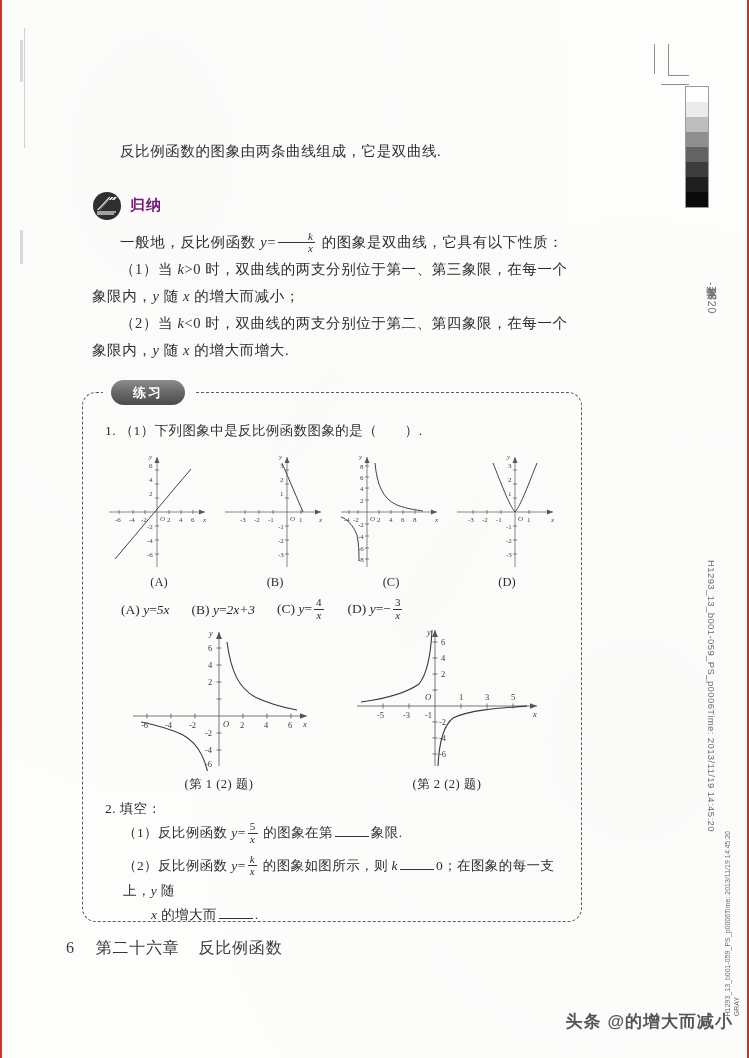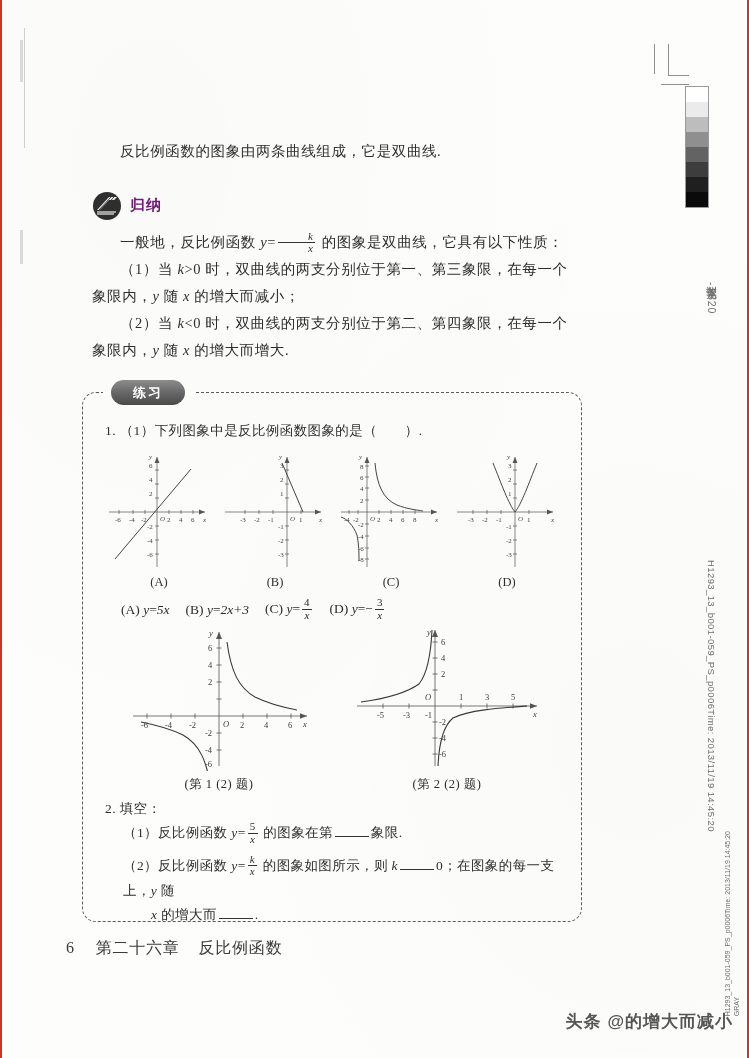--- a/index.html
+++ b/index.html
@@ -162,21 +162,21 @@
   .big-graph-row {
     display: flex;
     justify-content: space-around;
     margin-top: 4px;
   }
   .big-cell { text-align: center; }
   .big-cap { font-size: 12.5px; letter-spacing: 0.5px; margin-top: 1px; }
   .choices {
     font-size: 13.5px;
     display: flex;
-    gap: 16px;
+    gap: 22px;
     margin-top: 8px;
     margin-left: 16px;
     align-items: center;
   }
 
   svg text { font-family: "Liberation Serif", serif; }
 
   
   .footer {
     position: absolute;

